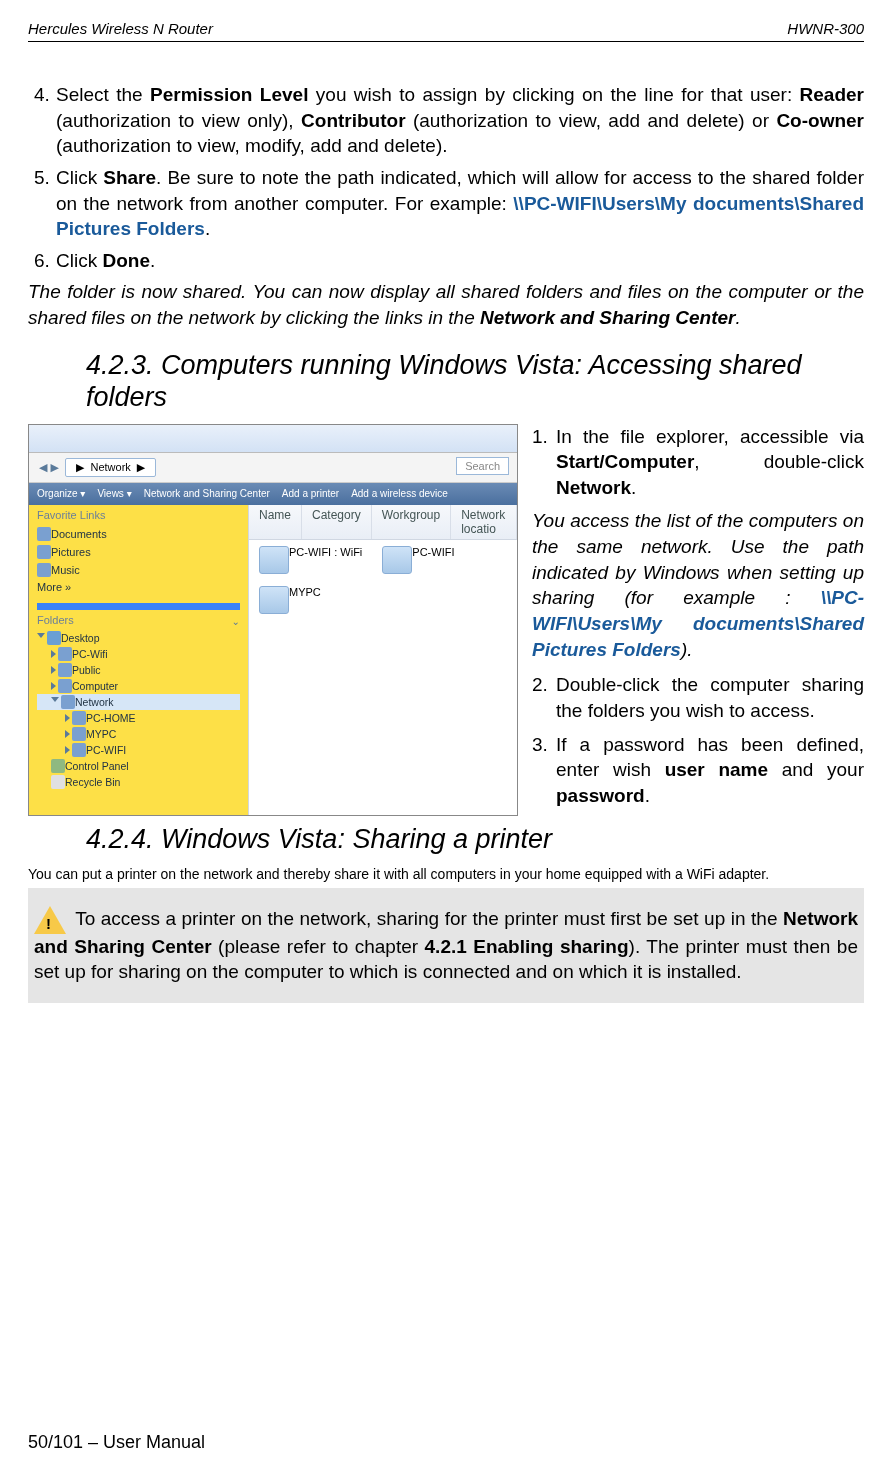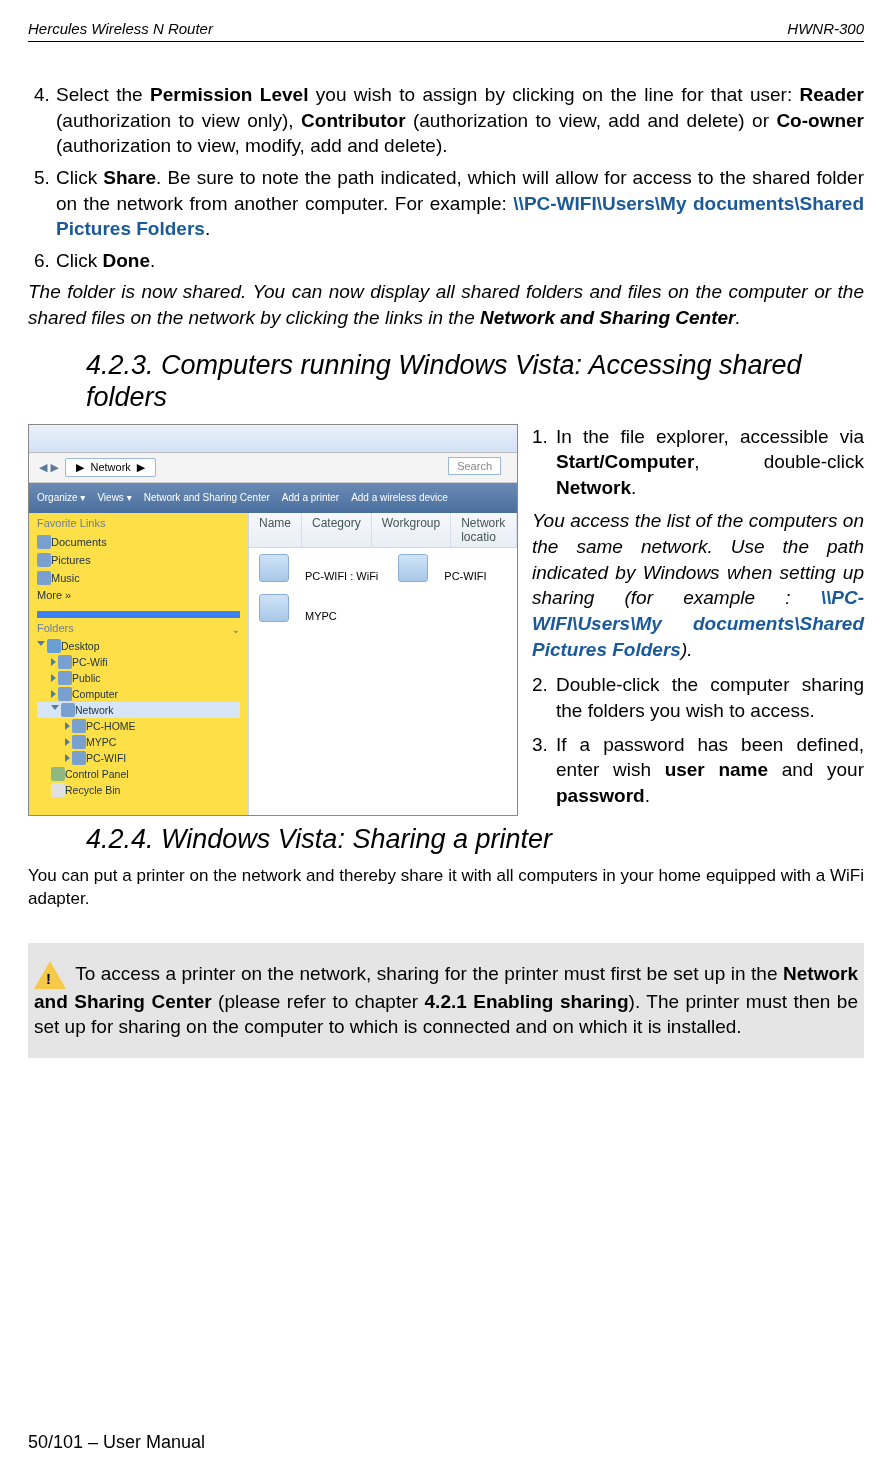--- a/index.html
+++ b/index.html
@@ -102,58 +102,58 @@
       border: 1px solid #9bb8d9;
       border-radius: 2px;
       padding: 2px 10px;
       font-size: 11px;
       display: inline-flex;
       align-items: center;
       gap: 6px;
     }
     .ss-search {
       position: absolute;
-      right: 16px;
+      right: 8px;
       top: 32px;
       background: #fff;
       border: 1px solid #9bb8d9;
       padding: 2px 8px;
       font-size: 11px;
       color: #888;
     }
     .ss-toolbar {
-      height: 30px;
+      height: 22px;
       background: linear-gradient(#6a8bb5,#4a6f9e);
       color: #fff;
       font-size: 10px;
       display: flex;
       align-items: center;
       padding-left: 8px;
       gap: 12px;
     }
     .ss-body { display: flex; height: calc(100% - 80px); }
     .ss-sidebar { width: 220px; background: #fde047; border-right: 1px solid #d0d7e2; padding: 4px 8px; }
     .ss-fav-h { font-size: 11px; color: #6b7f99; margin-bottom: 4px; }
     .ss-fav-item { display: flex; align-items: center; gap: 0; padding: 2px 0; font-size: 11px; color: #234; }
     .ss-icon { width: 14px; height: 14px; background: #7aa0d0; border-radius: 2px; display: inline-block; }
     .ss-folders { border-top: 7px solid #3b82f6; margin-top: 8px; padding-top: 4px; }
     .ss-tree-item { display: flex; align-items: center; gap: 0; padding: 1px 0 1px 0; font-size: 10.5px; color: #234; }
     .ss-tree-indent1 { padding-left: 14px; }
     .ss-tree-indent2 { padding-left: 28px; }
     .ss-main { flex: 1; background: #fff; }
     .ss-main-h { display: flex; background: linear-gradient(#f6f8fb,#e9eef6); border-bottom: 1px solid #d0d7e2; font-size: 12px; color: #455; }
     .ss-main-h div { padding: 3px 10px; border-right: 1px solid #d8dee8; }
-    .ss-main-item { display: flex; align-items: flex-end; padding: 6px 10px; gap: 16px; font-size: 11px; }
+    .ss-main-item { display: flex; align-items: flex-start; padding: 6px 10px; gap: 0; font-size: 11px; }
     .ss-pc-icon { width: 30px; height: 28px; background: linear-gradient(#cfe3f7,#a8c8e8); border: 1px solid #8aaed6; border-radius: 3px; }
     .printer-para {
-      font-size: 17px;
+      font-size: 14px;
       line-height: 1.35;
       text-align: justify;
       margin-top: 6px;
-      margin-bottom: 32px;
+      margin-bottom: 4px;
     }
     .gray-box {
       background: #e5e5e5;
       padding: 18px 6px 18px 6px;
       font-size: 19px;
       line-height: 1.35;
       text-align: justify;
     }
     .warn-icon {
       display: inline-block;

